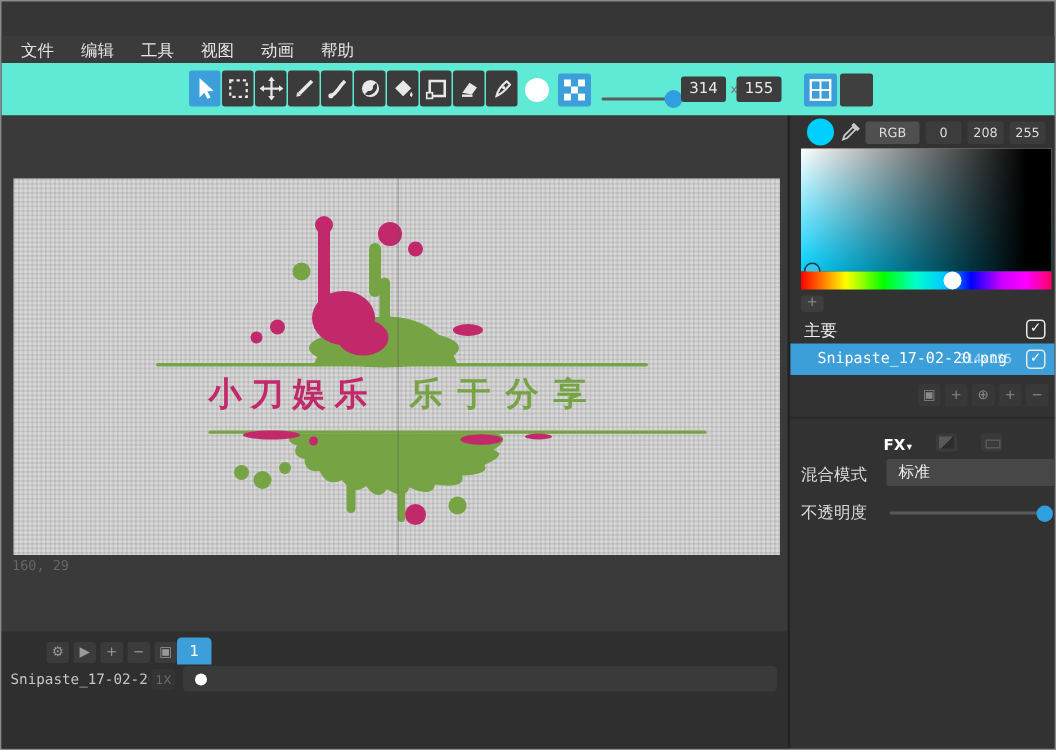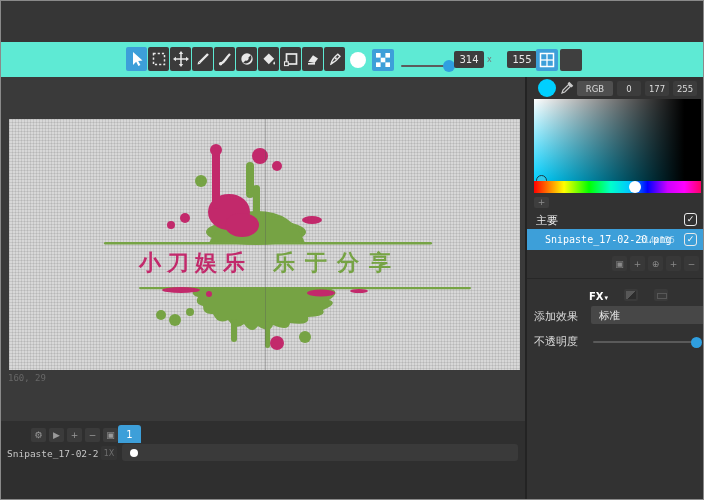--- a/index.html
+++ b/index.html
@@ -93,20 +93,28 @@
   .addeffect { position:absolute; left:50px; top:282px; width:92px; height:20px; background:#3f3f3f; border-radius:3px; color:#e4e4e4; font-size:10.5px; display:flex; align-items:center; justify-content:center; }
 
   svg { display:block; }
 </style>
 </head>
 <body>
 
 <div class="window">
 
 
+  <div class="menubar">
+    <span class="menuitem">文件</span>
+    <span class="menuitem">编辑</span>
+    <span class="menuitem">工具</span>
+    <span class="menuitem">视图</span>
+    <span class="menuitem">动画</span>
+    <span class="menuitem">帮助</span>
+  </div>
 
   <div class="toolbar">
     <div class="tools">
       <div class="toolbtn sel">
         <svg width="16" height="16" viewBox="0 0 16 16">
             <path d="M4 1 L4 14 L7.2 10.8 L9.4 15 L11.4 13.9 L9.2 9.9 L13.5 9.6 Z" fill="#fff"></path>
           </svg>
       </div>
       <div class="toolbtn">
         <svg width="16" height="16" viewBox="0 0 16 16">
@@ -184,21 +192,21 @@
           </g>
         </svg>
     </div>
 
     <div class="tslider">
       <div class="knob"></div>
     </div>
 
     <input class="sizebox" style="left: 453px;" readonly="" value="314">
     <span class="sizesep">x</span>
-    <input class="sizebox" style="left: 490px; margin-left: 16px;" readonly="" value="155">
+    <input class="sizebox" style="left: 490px;" readonly="" value="155">
 
     <div class="gridbtn on" style="left:535px;">
       <svg width="16" height="16" viewBox="0 0 16 16">
           <rect x="1.5" y="1.5" width="13" height="13" fill="none" stroke="#fff" stroke-width="1.5"></rect>
           <line x1="8" y1="1.5" x2="8" y2="14.5" stroke="#fff" stroke-width="1.3"></line>
           <line x1="1.5" y1="8" x2="14.5" y2="8" stroke="#fff" stroke-width="1.3"></line>
         </svg>
     </div>
     <div class="gridbtn off" style="left:559px;"></div>
   </div>
@@ -278,21 +286,21 @@
 
   <div class="rightpanel">
 
     <div class="swatch" style="background:#00d0ff;"></div>
     <svg style="position:absolute;left:33px;top:3px;" width="15" height="15" viewBox="0 0 15 15">
         <path d="M2 13 L3 10.2 L8.6 4.6 L10.4 6.4 L4.8 12 Z" fill="none" stroke="#c9c9c9" stroke-width="1.2"></path>
         <path d="M8.4 2.6 L12.4 6.6" stroke="#c9c9c9" stroke-width="2.4"></path>
       </svg>
     <div class="rgbbtn">RGB</div>
     <div class="valbox" style="left:90px;">0</div>
-    <div class="valbox" style="left:118px;">177</div>
+    <div class="valbox" style="left:118px;">208</div>
     <div class="valbox" style="left:146px;">255</div>
 
     <div class="svbox">
       <div class="svsel"></div>
     </div>
 
     <div class="huebar">
       <div class="hueknob"></div>
     </div>
     <div class="addswatch">+</div>
@@ -325,21 +333,21 @@
     </div>
 
     <div class="panel-divider"></div>
 
     <div class="fxtabs">
       <span><span class="fxlabel">FX</span><span class="fxcaret">▾</span></span>
       <span class="fxicon diag"></span>
       <span class="fxicon pal"></span>
     </div>
 
-    <div class="blendlabel">添加效果</div>
+    <div class="blendlabel">混合模式</div>
     <div class="blendselect">
       <span>标准</span>
       <span class="caret">▾</span>
     </div>
 
     <div class="opacitylabel">不透明度</div>
     <div class="opacityslider">
       <div class="knob"></div>
     </div>
 

